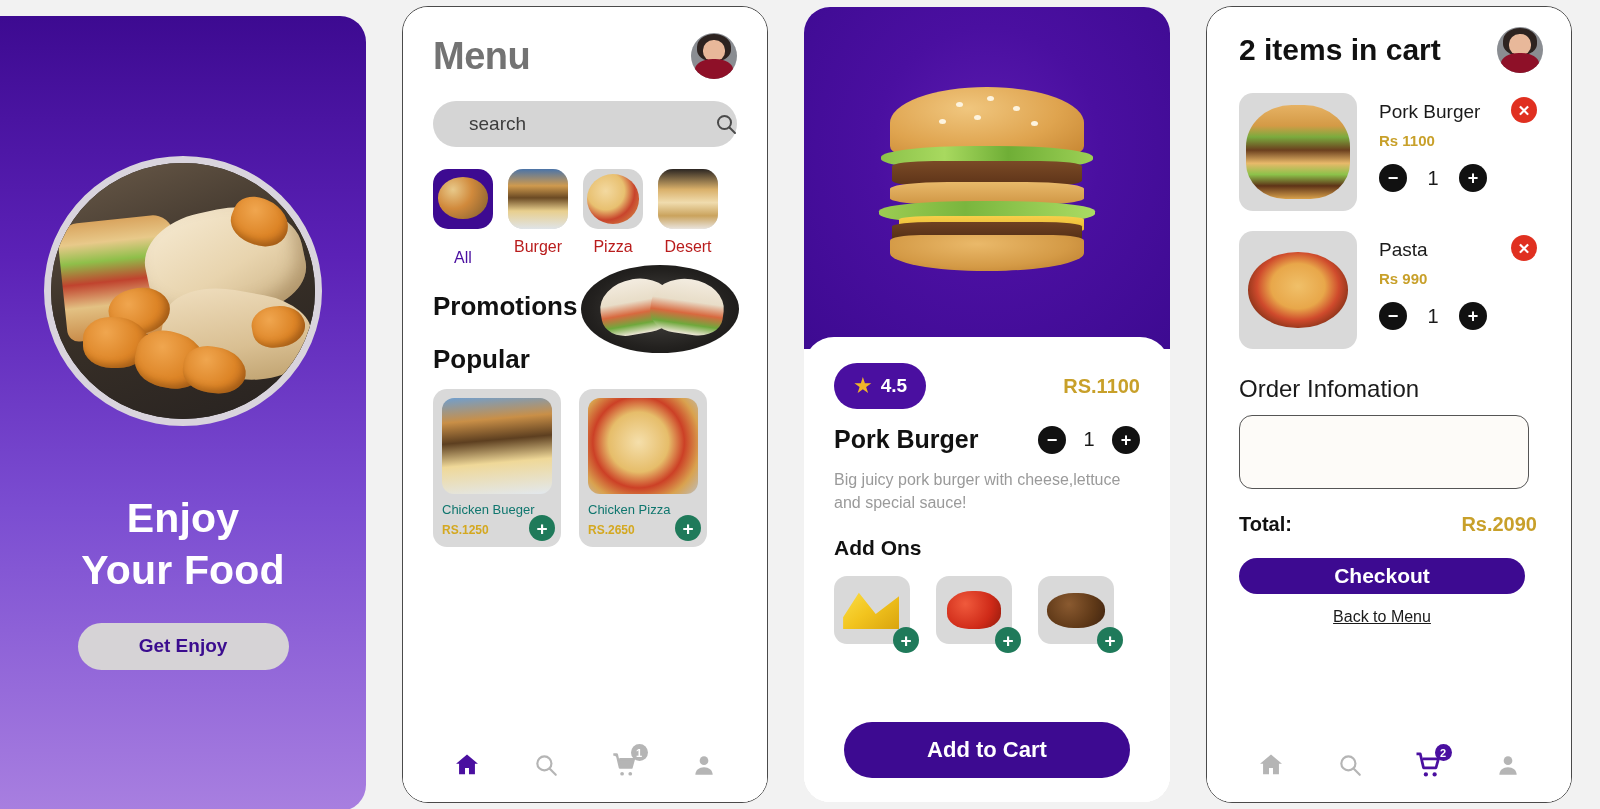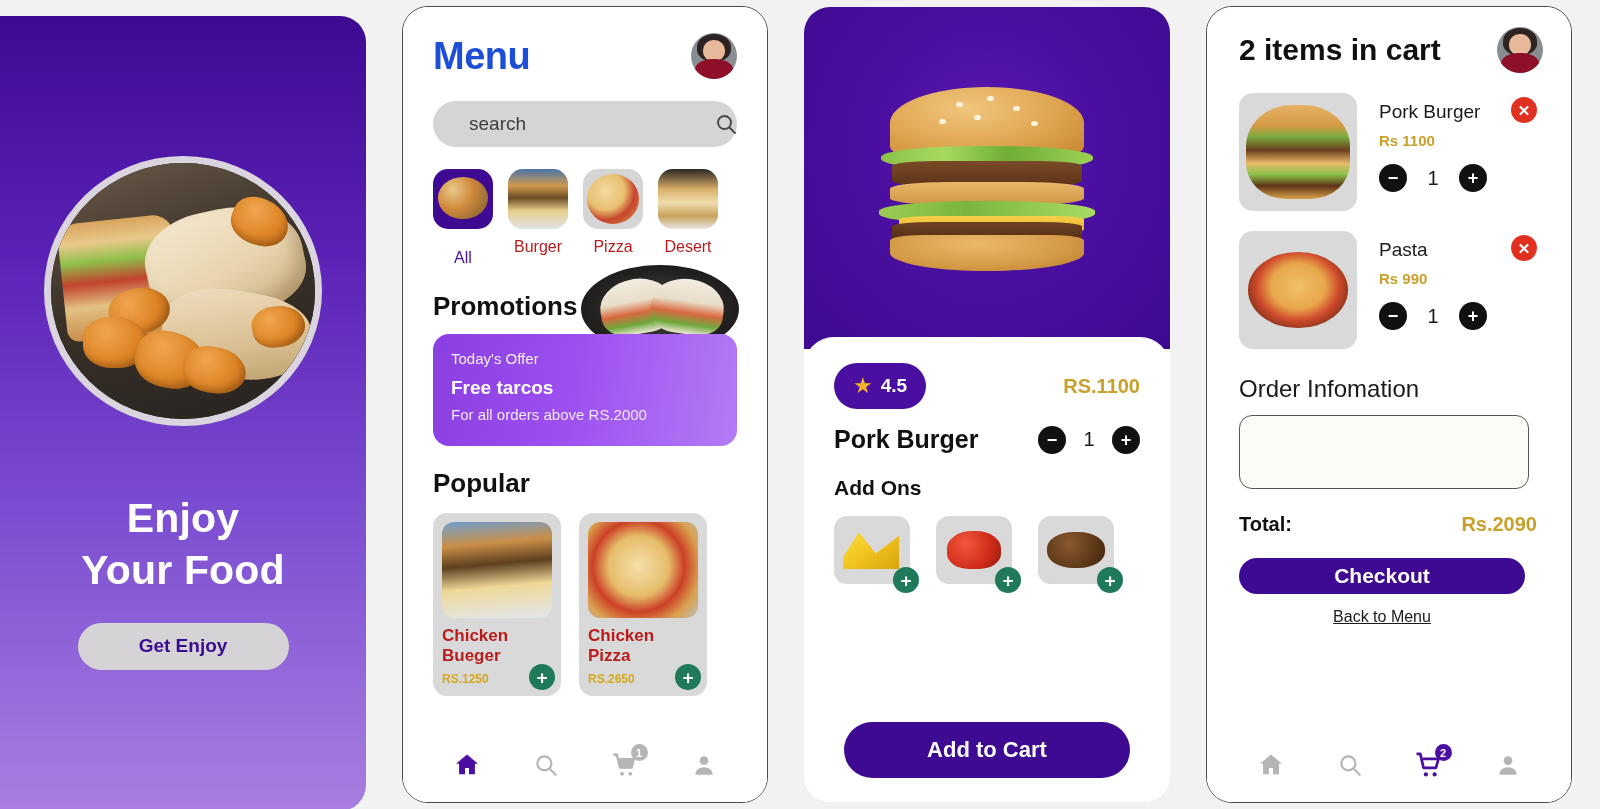--- a/index.html
+++ b/index.html
@@ -106,21 +106,21 @@
     color: #3b0c8f;
     font-family: "Liberation Sans", sans-serif;
     font-size: 19px;
     font-weight: bold;
     cursor: pointer;
   }
 
   
   .menu-screen { width: 100%; height: 100%; background: #fff; padding: 20px 30px 0 30px; position: relative; }
   .menu-head { display: flex; align-items: center; justify-content: space-between; margin-top: 6px; }
-  .menu-title { font-size: 38px; font-weight: bold; color: #1d4ed8; letter-spacing: -.5px; }
+  .menu-title { font-size: 38px; font-weight: bold; color: #737373; letter-spacing: -.5px; }
 
   .avatar {
     width: 46px; height: 46px; border-radius: 50%;
     overflow: hidden; position: relative;
     background: #8a8d92; flex: 0 0 auto;
   }
   .av-hair { position: absolute; left: 12%; top: 2%; width: 76%; height: 58%;
              background: #2d2320; border-radius: 50% 50% 42% 42%; }
   .av-face { position: absolute; left: 27%; top: 16%; width: 46%; height: 44%;
              background: #e8b89a; border-radius: 50% 50% 46% 46%; }
@@ -194,21 +194,21 @@
   .pop-cards { display: flex; gap: 18px; margin-top: 14px; }
   .pop-card {
     width: 128px; background: #d9d9d9; border-radius: 14px;
     padding: 9px 9px 10px 9px; position: relative; cursor: pointer;
   }
   .pop-thumb { width: 110px; height: 96px; border-radius: 12px; overflow: hidden; position: relative; }
   .pt-burger { position: absolute; inset: 0;
     background: linear-gradient(175deg,#6f9fd0 0%,#c98f47 24%,#5d3f20 44%,#efd898 66%,#e2e8ee 100%); }
   .pt-pizza { position: absolute; inset: 0;
     background: radial-gradient(circle at 46% 46%, #f5dfab 0%, #e6bd6a 38%, #cc4026 58%, #d9a24f 78%, #bdbdbd 100%); }
-  .pop-name { margin-top: 8px; font-size: 17px; font-weight: bold; color: #b91c1c; }
+  .pop-name { margin-top: 8px; font-size: 13px; font-weight: normal; color: #0f766e; }
   .pop-price { margin-top: 6px; font-size: 12px; font-weight: bold; color: #d4a820; }
   .plus-badge {
     position: absolute; right: 6px; bottom: 6px;
     width: 26px; height: 26px; border-radius: 50%;
     background: #1f7a5a; color: #fff;
     display: flex; align-items: center; justify-content: center;
     font-size: 19px; font-weight: bold; line-height: 1; cursor: pointer;
   }
 
   .tabbar {
@@ -429,25 +429,20 @@
           <div class="cat-label">Desert</div>
         </div>
       </div>
 
       <div class="promo-wrap">
         <div class="sec-head">Promotions</div>
         <div class="promo-img">
           <div class="taco t1"></div>
             <div class="taco t2"></div>
         </div>
-        <div class="promo-card" style="margin-top:12px;">
-          <div class="promo-sub">Today's Offer</div>
-          <div class="promo-title">Free tarcos</div>
-          <div class="promo-note">For all orders above RS.2000</div>
-        </div>
       </div>
 
       <div class="popular-head sec-head">Popular</div>
       <div class="pop-cards">
         <div class="pop-card">
           <div class="pop-thumb">
               <div class="pt-burger"></div>
             </div>
           <div class="pop-name">Chicken Bueger</div>
           <div class="pop-price">RS.1250</div>
@@ -528,20 +523,21 @@
 
         <div class="name-row">
           <div class="detail-name">Pork Burger</div>
           <div class="stepper">
             <button class="step-btn">−</button>
             <span class="step-val">1</span>
             <button class="step-btn">+</button>
           </div>
         </div>
 
+        <div class="detail-desc">Big juicy pork burger with cheese,lettuce and special sauce!</div>
 
         <div class="addons-head">Add Ons</div>
         <div class="addons">
           <div class="addon">
             <div class="ad-cheese"></div>
             <div class="plus-badge">+</div>
           </div>
           <div class="addon">
             <div class="ad-tomato"></div>
             <div class="plus-badge">+</div>

